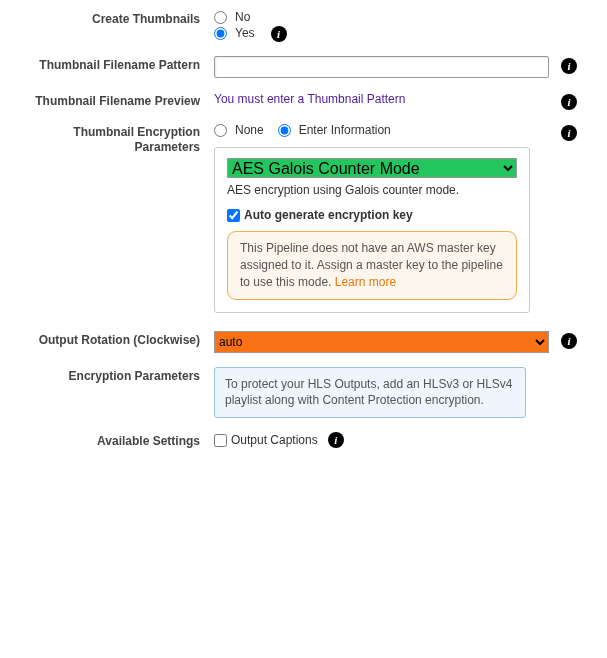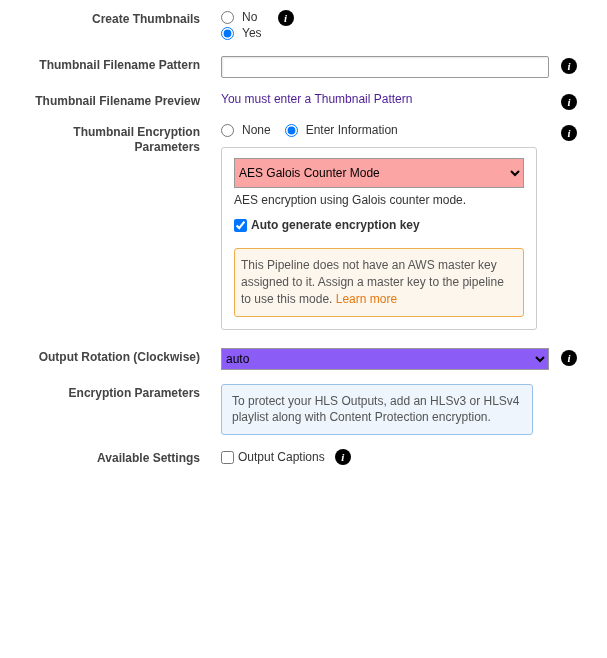--- a/index.html
+++ b/index.html
@@ -11,21 +11,20 @@
     background: #fff;
     width: 607px;
   }
   .container {
     padding: 10px 30px 20px 20px;
   }
   .row {
     display: flex;
     align-items: flex-start;
     margin-bottom: 14px;
-    gap: 7px;
   }
   .label-col {
     width: 180px;
     text-align: right;
     padding-right: 14px;
     padding-top: 2px;
     font-weight: bold;
     color: #444;
     flex-shrink: 0;
     line-height: 1.25;
@@ -93,58 +92,58 @@
     background: #fff;
     width: 290px;
   }
   .enc-box .sub-label {
     font-weight: bold;
     color: #333;
     margin-bottom: 4px;
   }
   .enc-box select {
     width: 100%;
-    height: 30px;
+    height: 20px;
     border: 1px solid #999;
-    background: #fca5a5;
-    font-size: 12px;
+    background: #22c55e;
+    font-size: 16px;
   }
   .enc-box .desc {
     margin-top: 4px;
     color: #333;
     line-height: 1.35;
   }
   .enc-box .chk-line {
     margin-top: 10px;
     font-weight: bold;
     display: flex;
     align-items: center;
     gap: 4px;
   }
   .enc-box .chk-line input {
     margin: 0;
   }
   .warn-box {
     border: 1px solid #f0ad4e;
     background: #fdf6ec;
-    border-radius: 3px;
-    padding: 8px 6px;
-    margin-top: 16px;
+    border-radius: 9px;
+    padding: 8px 12px;
+    margin-top: 9px;
     color: #555;
     line-height: 1.4;
   }
   .warn-box a {
     color: #e47911;
     text-decoration: none;
   }
   select.wide {
     width: 100%;
     height: 22px;
     border: 1px solid #999;
-    background: #8b5cf6;
+    background: #f97316;
     font-size: 12px;
     box-sizing: border-box;
   }
   .hls-box {
     border: 1px solid #99c2e8;
     background: #eef5fc;
     border-radius: 3px;
     padding: 8px 10px;
     color: #555;
     line-height: 1.4;
@@ -156,21 +155,21 @@
     gap: 4px;
   }
   .chk-inline input {
     margin: 0;
   }
   .stack-radios .radio-line + .radio-line {
     margin-top: 0px;
   }
   .stack-radios-wrap {
     display: flex;
-    align-items: flex-start;
+    align-items: flex-end;
     gap: 10px;
   }
 </style>
 </head>
 <body>
 
 <div class="container">
 
   <div class="row">
     <div class="label-col">Create Thumbnails</div>

